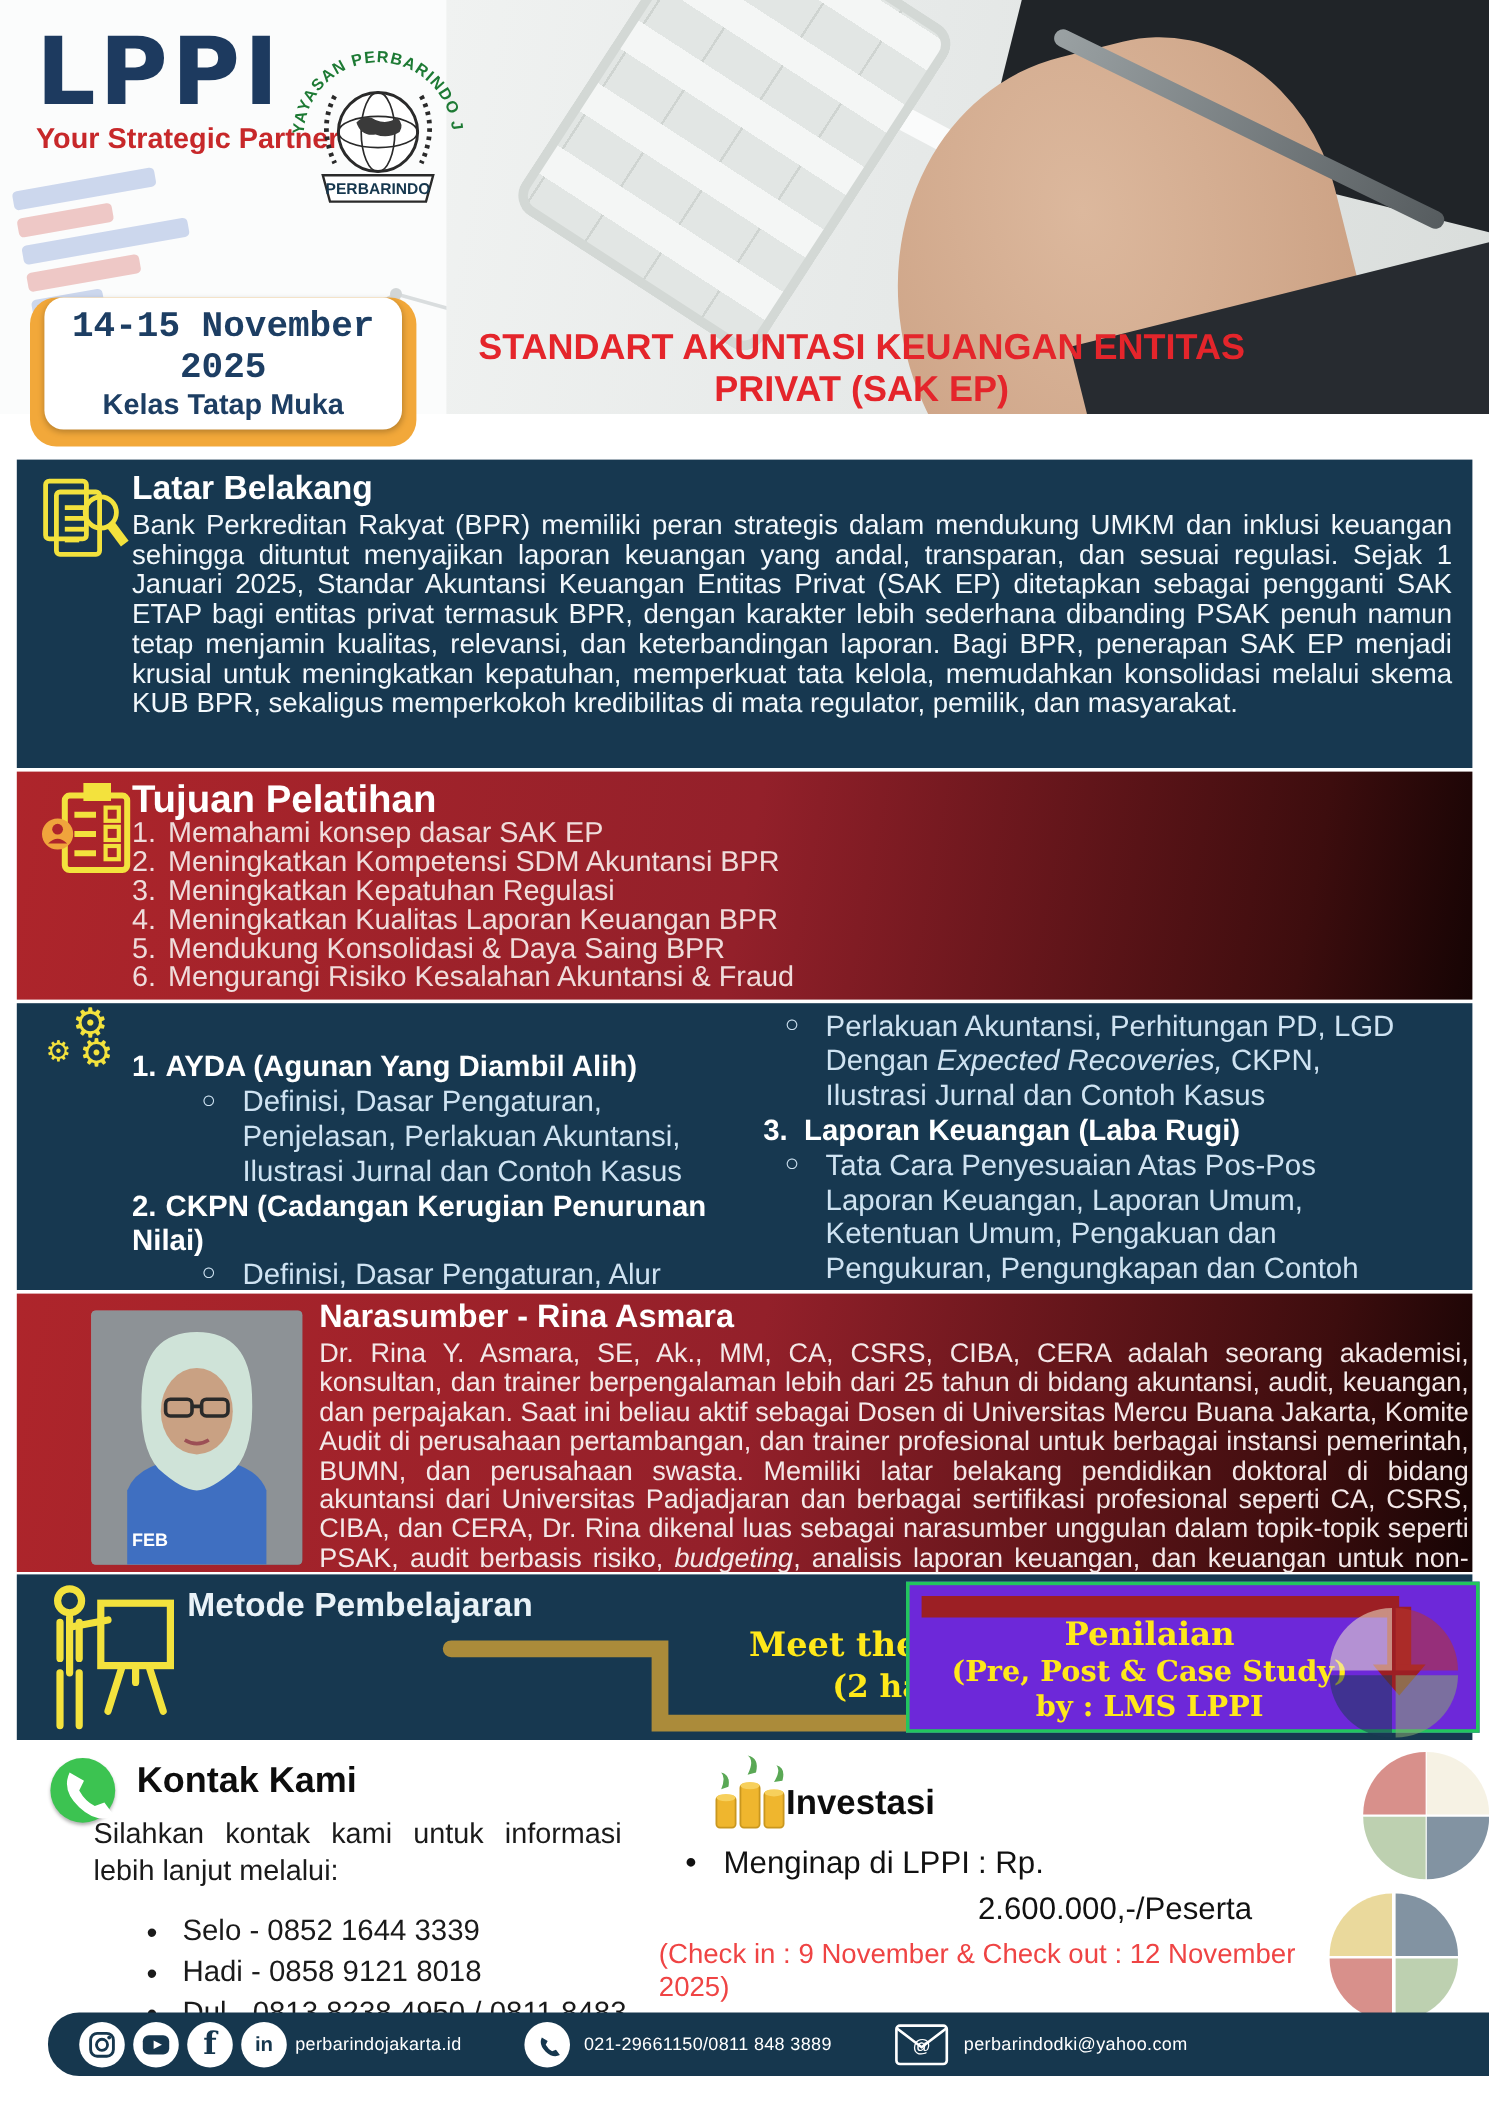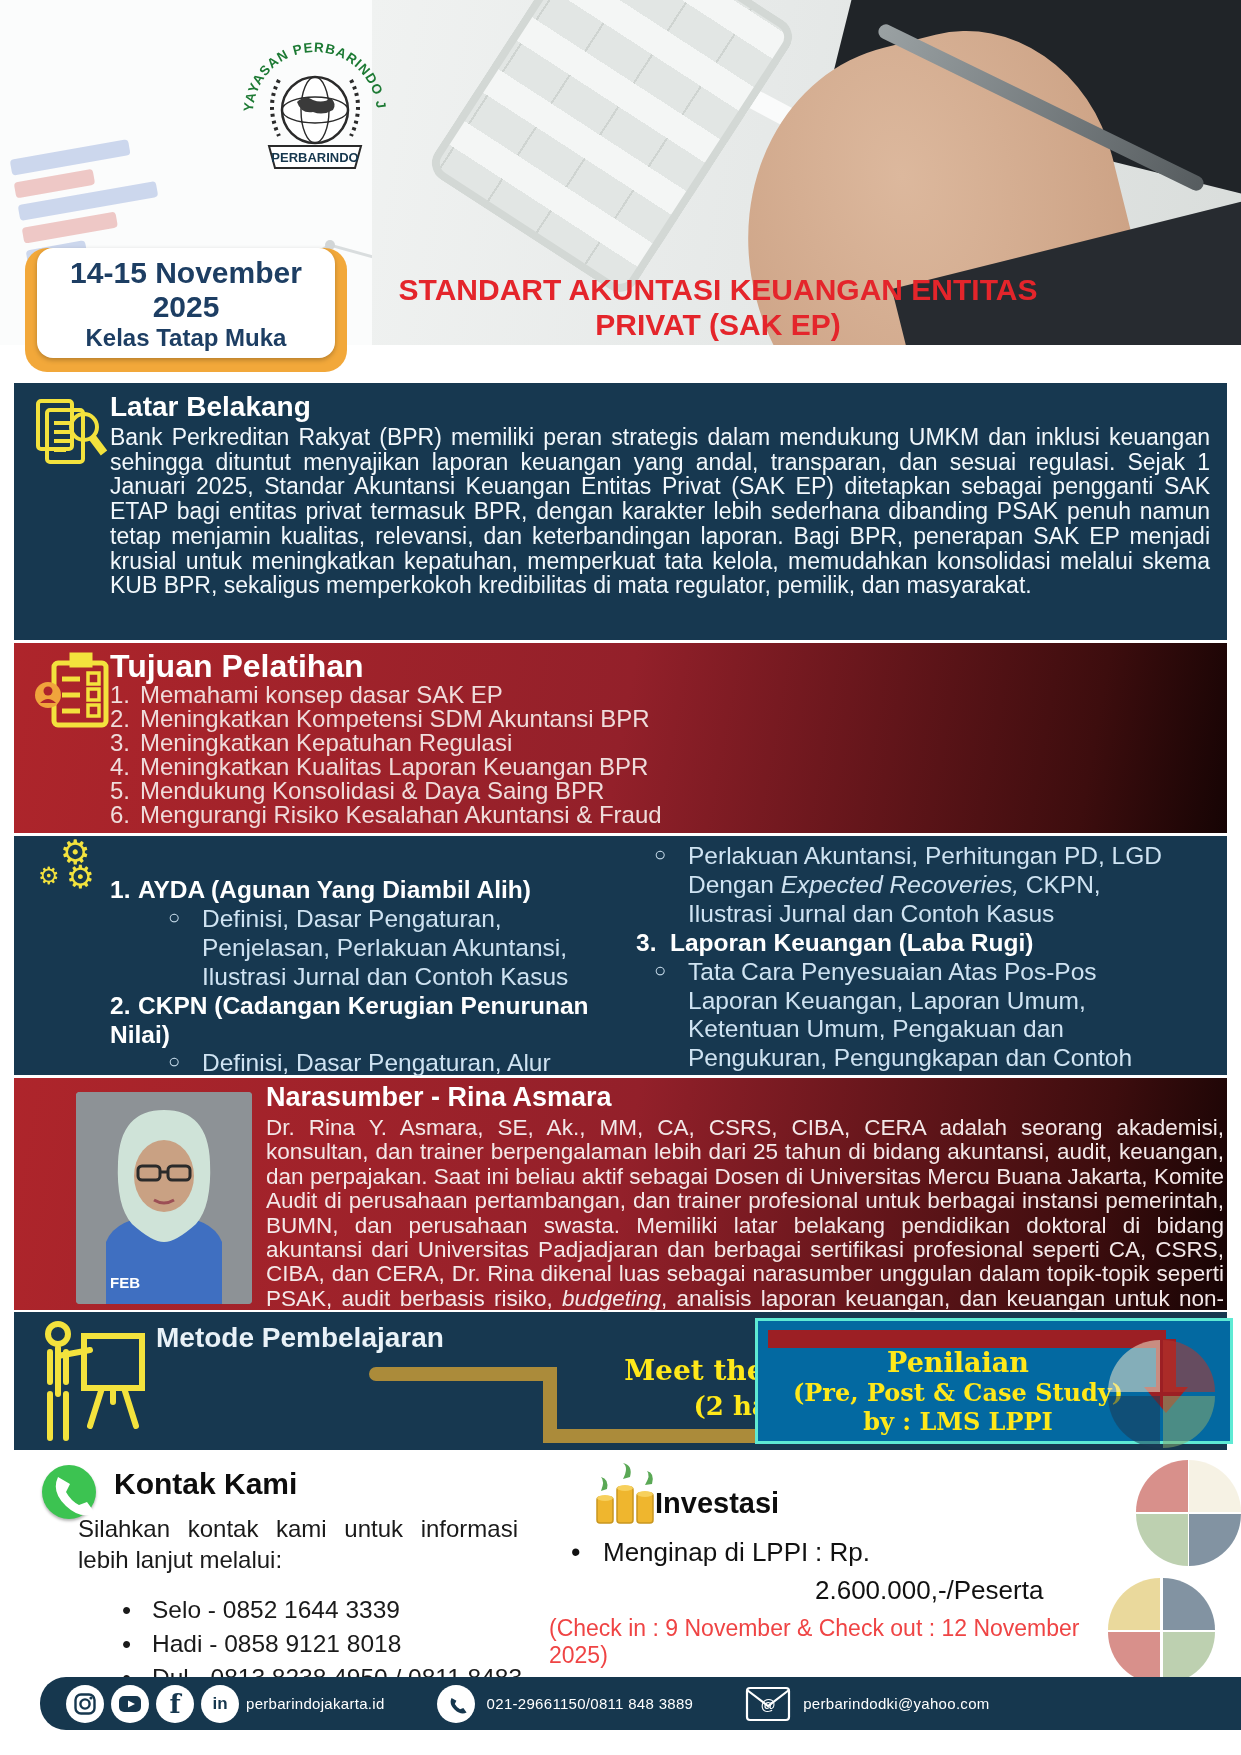--- a/index.html
+++ b/index.html
@@ -26,21 +26,21 @@
         background:linear-gradient(90deg,#9aa1a3,#565c5f);transform:rotate(26deg);}
 
   .lppi{position:absolute;left:30px;top:24px;}
   .lppi-word{font-family:"DejaVu Sans",sans-serif;font-weight:800;font-size:78px;line-height:.95;color:#1d3a5f;letter-spacing:3px;}
   .lppi-tag{font-size:24px;font-weight:700;color:#c7282a;margin-top:4px;}
   .perb-logo{position:absolute;left:235px;top:22px;}
 
   .date-badge{position:absolute;left:25px;top:248px;width:322px;background:#f2a83a;border-radius:22px;
         padding:0 12px 14px 12px;box-sizing:border-box;}
   .date-card{background:#ffffff;border-radius:16px;text-align:center;padding:8px 4px 6px 4px;box-shadow:0 2px 5px rgba(0,0,0,.25);}
-  .date-l1{font-size:30px;font-weight:800;color:#1d3e63;}
+  .date-l1{font-size:30px;font-weight:800;color:#1d3e63;font-family:Liberation Mono, monospace;}
   .date-l2{font-size:24px;font-weight:800;color:#1d3e63;}
 
   .main-title{position:absolute;left:398px;top:272px;width:640px;text-align:center;color:#e4252b;
         font-weight:700;font-size:30px;line-height:1.18;letter-spacing:0px;}
 
   
   .panel{position:absolute;left:14px;width:1213px;box-sizing:border-box;}
   .p-navy{background:#173850;color:#ffffff;}
   .p-red{background:linear-gradient(100deg,#ae252b 0%,#93202a 50%,#3d0d0e 88%,#160404 100%);color:#ffffff;}
   .sec-head{font-weight:800;color:#ffffff;}
@@ -75,22 +75,22 @@
   .nara-bio{position:absolute;left:252px;top:38px;width:958px;font-size:22.5px;line-height:1.085;
         text-align:justify;color:#f3e8e8;}
 
   .metode{top:1312px;height:138px;}
   .metode-head{position:absolute;left:142px;top:10px;font-size:28px;color:#e9f2f8;font-weight:800;}
   .expert{position:absolute;left:560px;top:42px;width:350px;text-align:center;color:#ffe81a;
         font-family:"DejaVu Serif",serif;font-weight:700;}
   .expert-l1{font-size:28px;}
   .expert-l2{font-size:26px;margin-top:4px;}
   .gold-path{position:absolute;left:0;top:0;}
-  .pen-box{position:absolute;left:741px;top:6px;width:478px;height:126px;background:#0369a1;
-        border:3px solid #5eead4;box-sizing:border-box;}
+  .pen-box{position:absolute;left:741px;top:6px;width:478px;height:126px;background:#6d28d9;
+        border:3px solid #22c55e;box-sizing:border-box;}
   .pen-text{position:absolute;left:10px;top:26px;width:380px;text-align:center;color:#ffe81a;
         font-family:"DejaVu Serif",serif;font-weight:700;line-height:1.2;}
   .pen-l1{font-size:27px;}
   .pen-l2{font-size:24px;}
   .pen-l3{font-size:24px;}
 
   
   .kontak{position:absolute;left:40px;top:1455px;width:520px;color:#111;}
   .wa-icon{position:absolute;left:2px;top:10px;width:54px;height:54px;border-radius:50%;
         background:#3cc351;box-shadow:0 2px 3px rgba(0,0,0,.3);}
@@ -152,20 +152,24 @@
 
     <div class="header-photo">
       <div class="suit-tr"></div>
       <div class="paper1"></div>
       <div class="calc"></div>
       <div class="hand"></div>
       <div class="pen"></div>
       <div class="suit-br"></div>
     </div>
 
+    <div class="lppi">
+      <div class="lppi-word">LPPI</div>
+      <div class="lppi-tag">Your Strategic Partner</div>
+    </div>
 
     <svg class="perb-logo" width="160" height="160" viewBox="0 0 160 160">
       <defs>
           <path id="arcTop" d="M 18 92 A 62 62 0 1 1 142 92"></path>
         </defs>
       <text font-size="13.5" font-weight="bold" fill="#1d7a34" letter-spacing="1">
         <textPath href="#arcTop" startOffset="2">YAYASAN PERBARINDO JAKARTA</textPath>
       </text>
       <circle cx="80" cy="88" r="33" fill="#ffffff" stroke="#2a2a2a" stroke-width="2.5"></circle>
       <ellipse cx="80" cy="88" rx="33" ry="13" fill="none" stroke="#2a2a2a" stroke-width="1.4"></ellipse>

